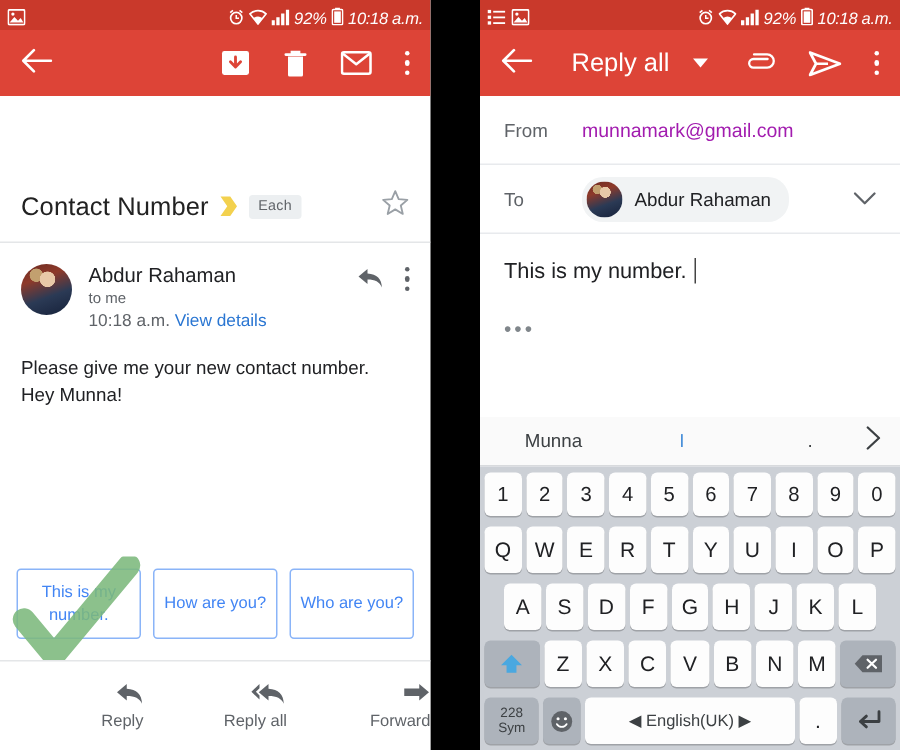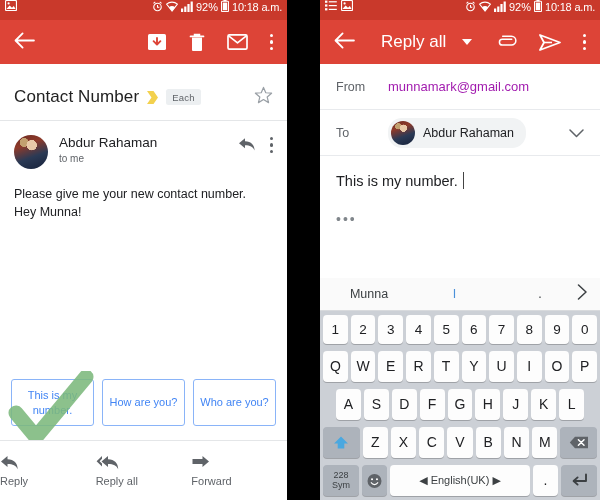--- a/index.html
+++ b/index.html
@@ -13,22 +13,22 @@
   
   .panel {
     position:absolute; top:0; height:500px; background:#fff; overflow:hidden;
   }
   #panel-left  { left:0;   width:287px; }
   #panel-right { left:320px; width:280px; }
 
   
   .statusbar {
     height:20px; background:#c9392b; color:#fff;
-    display:flex; align-items:flex-start; padding:0 5px;
-    font-size:11px; position:relative;
+    display:flex; align-items:flex-end; padding:0 5px;
+    font-size:11px; position:relative;font-style:italic;
   }
   .sb-left { display:flex; align-items:center; gap:4px; }
   .sb-right { margin-left:auto; display:flex; align-items:center; gap:3px; }
   .sb-time { font-size:11px; letter-spacing:-.2px; }
   .sb-pct { font-size:11px; }
   .glyph { display:inline-block; line-height:1; }
 
   
   .appbar {
     height:44px; background:#dd4437; color:#fff;
@@ -36,21 +36,21 @@
   }
   .appbar .back { font-size:22px; line-height:1; cursor:pointer; }
   .ab-spacer { flex:1; }
   .ab-icons { display:flex; align-items:center; gap:22px; }
   .ab-icon { cursor:pointer; display:flex; align-items:center; justify-content:center; }
   .kebab { display:flex; flex-direction:column; gap:3px; align-items:center; cursor:pointer; }
   .kebab i { width:3.5px; height:3.5px; background:#fff; border-radius:50%; display:block; }
 
   
   .subject-row {
-    display:flex; align-items:center; padding:22px 14px 12px 14px; gap:7px;
+    display:flex; align-items:center; padding:22px 14px 12px 14px; gap:7px;margin-top:40px;
   }
   .subject-title { font-size:17px; color:#222; letter-spacing:.1px; }
   .imp-marker { width:13px; height:15px; flex:none; }
   .label-chip {
     background:#eceff1; color:#5f6368; font-size:9.5px;
     padding:2.5px 6px; border-radius:2.5px; letter-spacing:.2px;
   }
   .star { margin-left:auto; font-size:20px; color:#9aa0a6; line-height:1; cursor:pointer; }
 
   .divider { height:1px; background:#e4e6e8; }
@@ -89,21 +89,21 @@
     position:absolute; left:6px; top:-8px; width:92px; height:78px;
     pointer-events:none;
   }
 
   
   .bottombar {
     position:absolute; left:0; right:0; bottom:0; height:60px;
     border-top:1px solid #e4e6e8; display:flex; background:#fff;
   }
   .bb-item {
-    flex:1; display:flex; flex-direction:column; align-items:flex-start;
+    flex:1; display:flex; flex-direction:column; align-items:flex-end;
     justify-content:center; gap:5px; cursor:pointer;
   }
   .bb-label { font-size:11px; color:#5f6368; }
   .bb-icon { color:#5f6368; height:16px; display:flex; align-items:center; }
 
   
   .appbar-title { font-size:17px; color:#fff; margin-left:26px; }
   .caret-down {
     width:0; height:0; border-left:5px solid transparent; border-right:5px solid transparent;
     border-top:6px solid #fff; margin-left:16px; cursor:pointer;
@@ -260,20 +260,24 @@
       </span>
     </div>
 
     <div class="divider"></div>
 
     <div class="msg-head">
       <div class="avatar"></div>
       <div class="sender-block">
         <div class="sender-name">Abdur Rahaman</div>
         <div class="sender-to">to me</div>
+        <div class="sender-meta">
+          <span>10:18 a.m.</span>
+          <span class="link">View details</span>
+        </div>
       </div>
       <div class="msg-actions">
         <span class="reply-arrow">
           <svg width="18" height="15" viewBox="0 0 18 15">
               <path d="M7 1.3 L1 6.3 L7 11.3 V8.3 C12 8.3 15 9.8 16.6 13.6 C16.4 8 13.4 4.6 7 4.3 Z" fill="#5f6368"></path>
             </svg>
         </span>
         <span class="kebab-dark">
             <i></i>
             <i></i>

